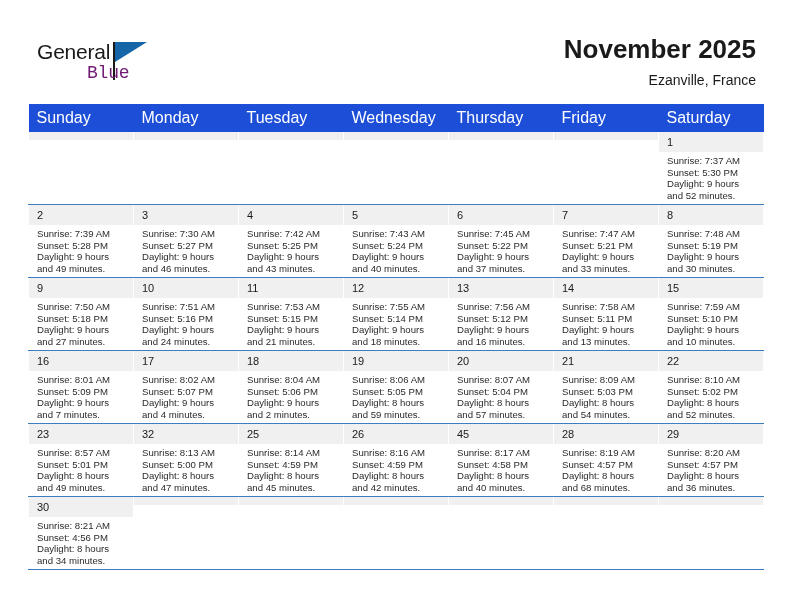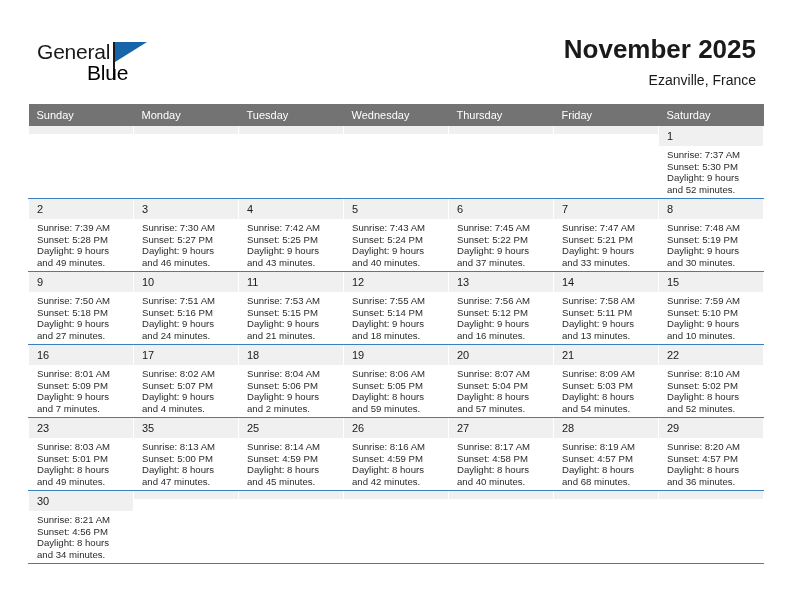--- a/index.html
+++ b/index.html
@@ -45,25 +45,25 @@
     font-size: 21px;
     line-height: 24px;
     color: #1a1a1a;
     letter-spacing: -0.2px;
     font-family: "Liberation Sans", sans-serif;
   }
   .logo-blue {
     position: absolute;
     left: 50px;
     top: 21px;
-    font-size: 21px;
+    font-size: 18px;
     line-height: 24px;
-    color: #000000;
+    color: #701a75;
     letter-spacing: -0.2px;
-    font-family: Liberation Sans, sans-serif;
+    font-family: Liberation Mono, monospace;
   }
   .logo-flag {
     position: absolute;
     left: 78px;
     top: 2px;
     width: 0;
     height: 0;
     border-left: 32px solid #1565a8;
     border-bottom: 20px solid transparent;
   }
@@ -101,23 +101,23 @@
   
   .calendar {
     position: absolute;
     left: 28px;
     top: 104px;
     width: 736px;
     border-collapse: collapse;
     table-layout: fixed;
   }
   .calendar th {
-    background: #737373;
+    background: #1d4ed8;
     color: #ffffff;
-    font-size: 11px;
+    font-size: 16px;
     font-weight: normal;
     text-align: left;
     padding: 5px 0 5px 8px;
     height: 12px;
     border: none;
   }
   .calendar td {
     vertical-align: top;
     padding: 0;
     border-left: 1px solid #ffffff;
@@ -466,30 +466,30 @@
                 <div>and 52 minutes.</div>
               </div>
             </div>
           </td>
         </tr>
         <tr>
           <td>
             <div class="cell-inner">
               <span class="daynum">23</span>
               <div class="info">
-                <div>Sunrise: 8:03 AM</div>
+                <div>Sunrise: 8:57 AM</div>
                 <div>Sunset: 5:01 PM</div>
                 <div>Daylight: 8 hours</div>
                 <div>and 49 minutes.</div>
               </div>
             </div>
           </td>
           <td>
             <div class="cell-inner">
-              <span class="daynum">35</span>
+              <span class="daynum">32</span>
               <div class="info">
                 <div>Sunrise: 8:13 AM</div>
                 <div>Sunset: 5:00 PM</div>
                 <div>Daylight: 8 hours</div>
                 <div>and 47 minutes.</div>
               </div>
             </div>
           </td>
           <td>
             <div class="cell-inner">
@@ -508,21 +508,21 @@
               <div class="info">
                 <div>Sunrise: 8:16 AM</div>
                 <div>Sunset: 4:59 PM</div>
                 <div>Daylight: 8 hours</div>
                 <div>and 42 minutes.</div>
               </div>
             </div>
           </td>
           <td>
             <div class="cell-inner">
-              <span class="daynum">27</span>
+              <span class="daynum">45</span>
               <div class="info">
                 <div>Sunrise: 8:17 AM</div>
                 <div>Sunset: 4:58 PM</div>
                 <div>Daylight: 8 hours</div>
                 <div>and 40 minutes.</div>
               </div>
             </div>
           </td>
           <td>
             <div class="cell-inner">

